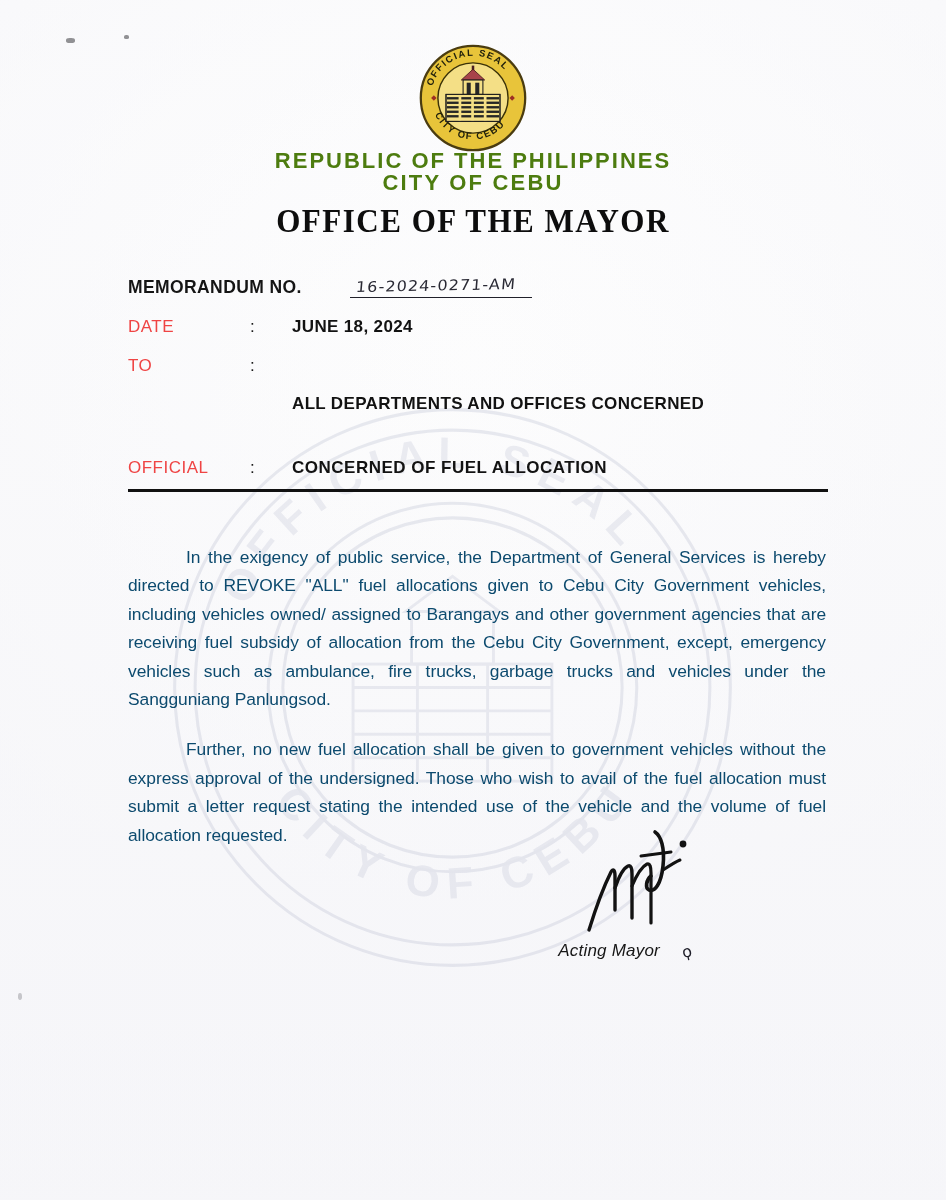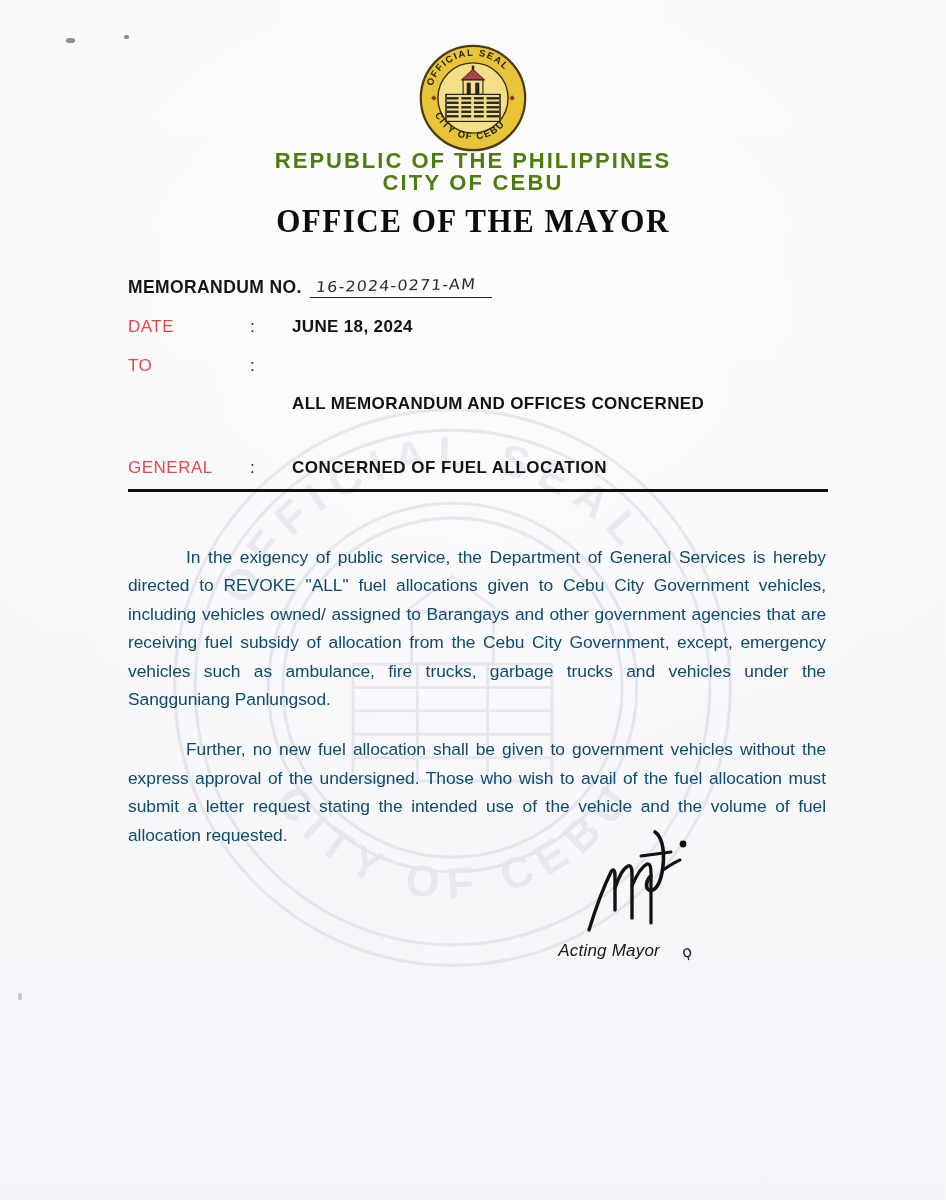--- a/index.html
+++ b/index.html
@@ -90,20 +90,21 @@
     width: 700px;
   }
   .memo-row {
     display: flex;
     align-items: flex-end;
     font-size: 17.5px;
     font-weight: 700;
     letter-spacing: .4px;
     color: #151515;
     height: 26px;
+    gap: 40px;
   }
   .memo-label { white-space: nowrap; }
   .memo-value-wrap {
     flex: 0 0 auto;
     margin-left: 8px;
     border-bottom: 1.6px solid #20202a;
     padding: 0 8px 1px 6px;
     min-width: 168px;
   }
   .memo-value {
@@ -329,24 +330,24 @@
     <div class="field-row">
       <span class="field-label">DATE</span>
       <span class="field-colon">:</span>
       <span class="field-value">JUNE 18, 2024</span>
     </div>
 
     <div class="field-row">
       <span class="field-label">TO</span>
       <span class="field-colon">:</span>
     </div>
-    <div class="field-value sub">ALL MEMORANDUM AND OFFICES CONCERNED</div>
+    <div class="field-value sub">ALL DEPARTMENTS AND OFFICES CONCERNED</div>
 
     <div class="field-row subject-row">
-      <span class="field-label">GENERAL</span>
+      <span class="field-label">OFFICIAL</span>
       <span class="field-colon">:</span>
       <span class="field-value">CONCERNED OF FUEL ALLOCATION</span>
     </div>
   </div>
 
   <div class="rule"></div>
 
   <div class="body">
     <p>In the exigency of public service, the Department of General Services is hereby directed to REVOKE "ALL" fuel allocations given to Cebu City Government vehicles, including vehicles owned/ assigned to Barangays and other government agencies that are receiving fuel subsidy of allocation from the Cebu City Government, except, emergency vehicles such as ambulance, fire trucks, garbage trucks and vehicles under the Sangguniang Panlungsod.</p>
     <p>Further, no new fuel allocation shall be given to government vehicles without the express approval of the undersigned. Those who wish to avail of the fuel allocation must submit a letter request stating the intended use of the vehicle and the volume of fuel allocation requested.</p>

